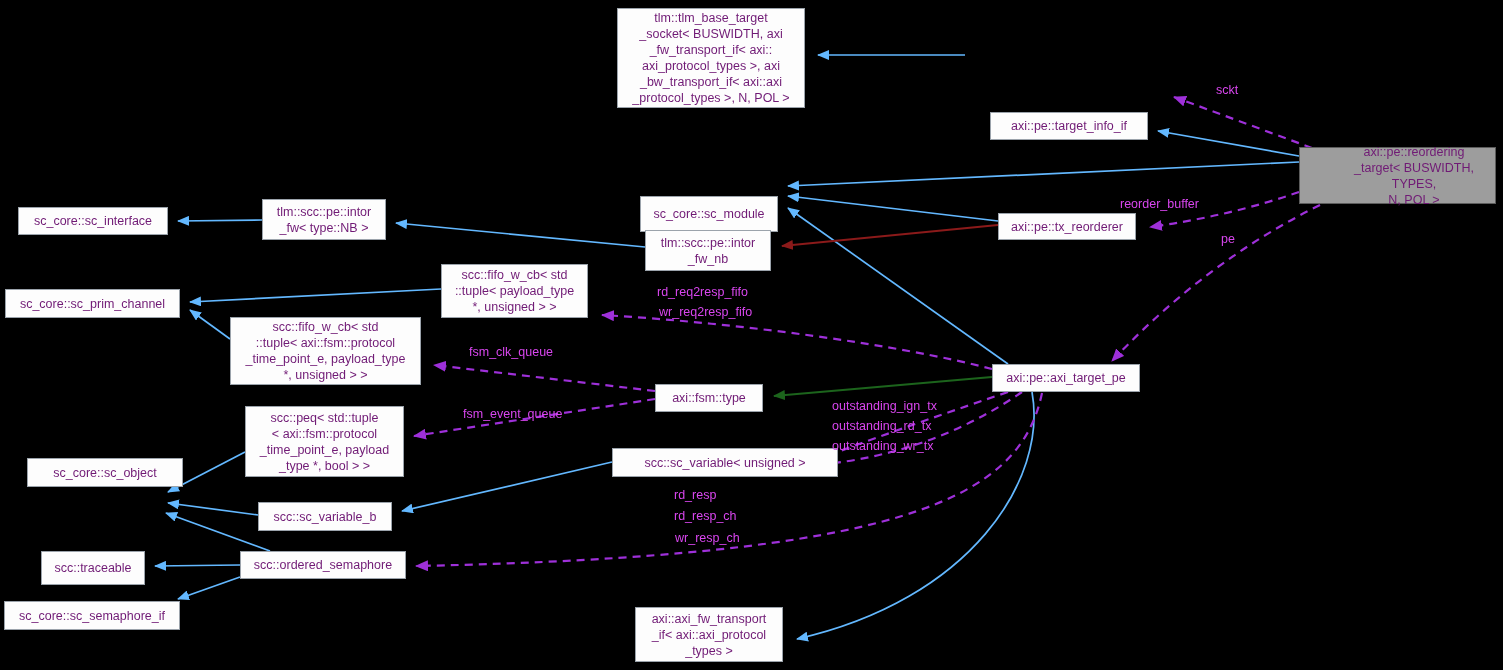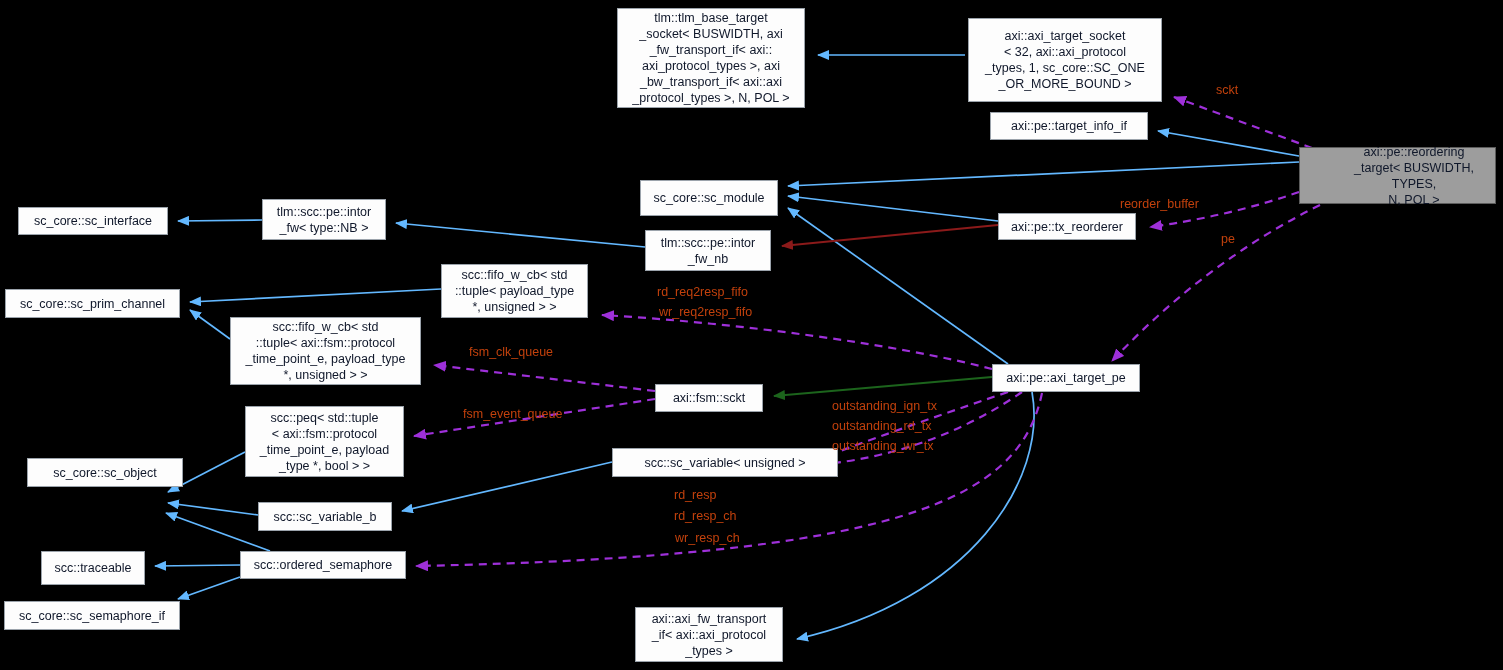--- a/index.html
+++ b/index.html
@@ -9,40 +9,40 @@
     background:#000;
     font-family:"Liberation Sans","DejaVu Sans",sans-serif;
     overflow:hidden;
   }
   #edges{position:absolute;left:0;top:0;z-index:1;}
   .node{
     position:absolute;
     z-index:2;
     background:#fdfdfd;
     border:1.5px solid #9ba3ab;
-    color:#0f172a;
+    color:#701a75;
     font-size:12.5px;
     line-height:16px;
     display:flex;align-items:center;justify-content:center;
     text-align:center;
     white-space:pre-line;
     box-sizing:border-box;
     padding:2px 4px;
     cursor:pointer;
   }
   .node.main{
     background:#9d9d9d;
     border:1.5px solid #5c5c5c;
     cursor:default;
     padding-left:37px;
   }
   .edge-label{
     position:absolute;
     z-index:3;
-    color:#c2410c;
+    color:#d946ef;
     font-size:12.5px;
     white-space:nowrap;
   }
 </style>
 </head>
 <body>
 
 <div id="canvas">
 
   <svg id="edges" width="1503" height="670" viewBox="0 0 1503 670">
@@ -97,32 +97,28 @@
     </g>
   </svg>
 
   <div class="node" style="left:617px;top:8px;width:188px;height:100px">tlm::tlm_base_target
 _socket&lt; BUSWIDTH, axi
 _fw_transport_if&lt; axi::
 axi_protocol_types &gt;, axi
 _bw_transport_if&lt; axi::axi
 _protocol_types &gt;, N, POL &gt;</div>
 
-  <div class="node" style="left:968px;top:18px;width:194px;height:84px">axi::axi_target_socket
-&lt; 32, axi::axi_protocol
-_types, 1, sc_core::SC_ONE
-_OR_MORE_BOUND &gt;</div>
 
   <div class="node" style="left:990px;top:112px;width:158px;height:28px">axi::pe::target_info_if</div>
 
   <div class="node main" style="left:1299px;top:147px;width:197px;height:57px">axi::pe::reordering
 _target&lt; BUSWIDTH, TYPES,
 N, POL &gt;</div>
 
-  <div class="node" style="left:640px;top:180px;width:138px;height:36px">sc_core::sc_module</div>
+  <div class="node" style="left:640px;top:196px;width:138px;height:36px">sc_core::sc_module</div>
 
   <div class="node" style="left:998px;top:213px;width:138px;height:27px">axi::pe::tx_reorderer</div>
 
   <div class="node" style="left:262px;top:199px;width:124px;height:41px">tlm::scc::pe::intor
 _fw&lt; type::NB &gt;</div>
 
   <div class="node" style="left:18px;top:207px;width:150px;height:28px">sc_core::sc_interface</div>
 
   <div class="node" style="left:645px;top:230px;width:126px;height:41px">tlm::scc::pe::intor
 _fw_nb</div>
@@ -131,21 +127,21 @@
 
   <div class="node" style="left:441px;top:264px;width:147px;height:54px">scc::fifo_w_cb&lt; std
 ::tuple&lt; payload_type
 *, unsigned &gt; &gt;</div>
 
   <div class="node" style="left:230px;top:317px;width:191px;height:68px">scc::fifo_w_cb&lt; std
 ::tuple&lt; axi::fsm::protocol
 _time_point_e, payload_type
 *, unsigned &gt; &gt;</div>
 
-  <div class="node" style="left:655px;top:384px;width:108px;height:28px">axi::fsm::sckt</div>
+  <div class="node" style="left:655px;top:384px;width:108px;height:28px">axi::fsm::type</div>
 
   <div class="node" style="left:992px;top:364px;width:148px;height:28px">axi::pe::axi_target_pe</div>
 
   <div class="node" style="left:245px;top:406px;width:159px;height:71px">scc::peq&lt; std::tuple
 &lt; axi::fsm::protocol
 _time_point_e, payload
 _type *, bool &gt; &gt;</div>
 
   <div class="node" style="left:27px;top:458px;width:156px;height:29px">sc_core::sc_object</div>
 

